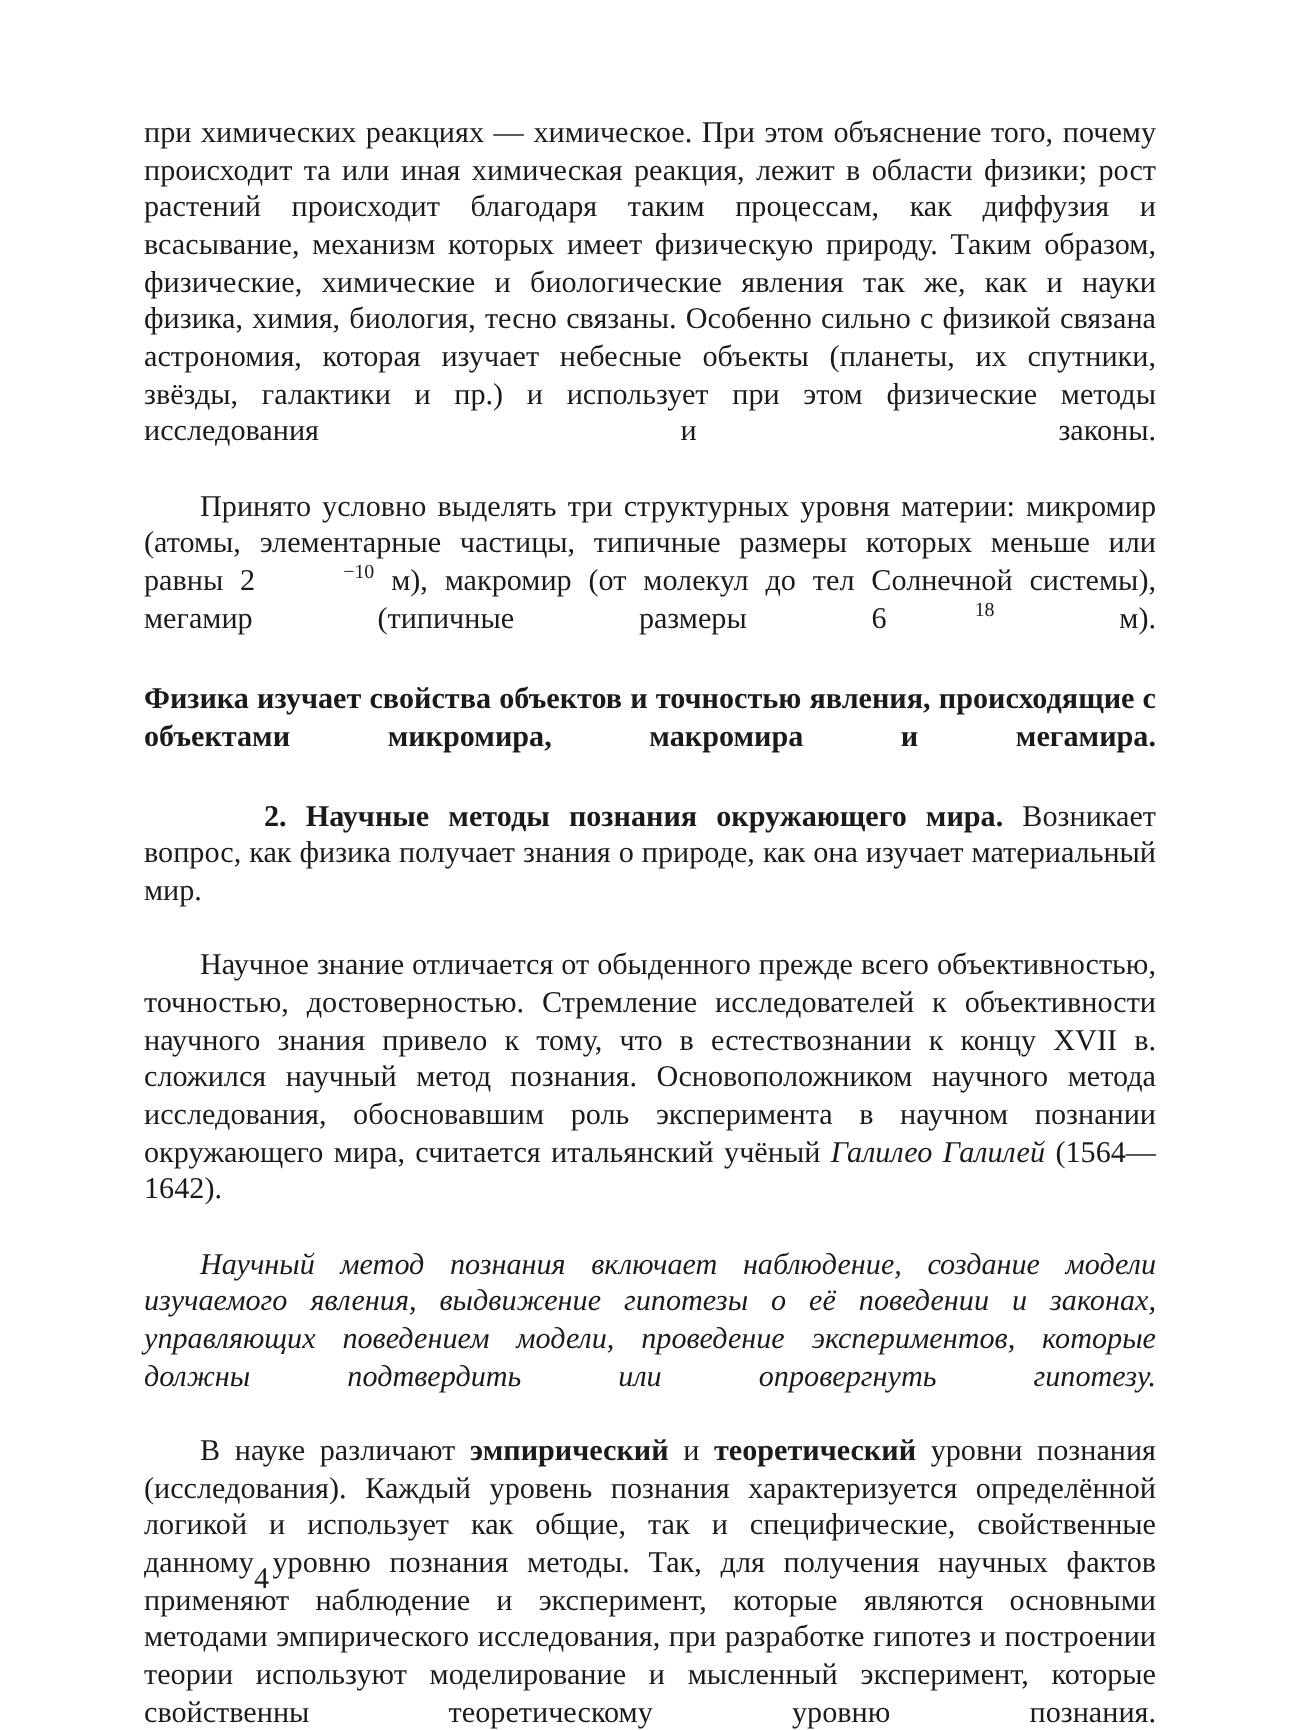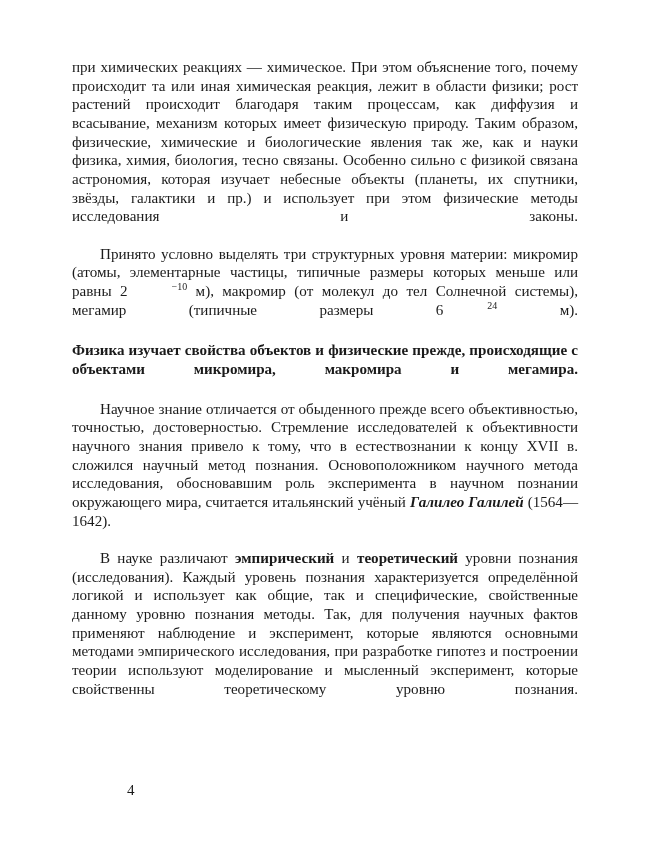--- a/index.html
+++ b/index.html
@@ -51,21 +51,21 @@
   }
   p.italic-par {
     margin: 0;
     font-size: 15.1px;
     line-height: 18.65px;
     text-align: justify;
     font-style: italic;
     text-indent: 28px;
   }
   .b { font-weight: bold; }
-  .bi { font-weight: bold; font-style: italic; }
+  .bi { font-weight: normal; font-style: italic; }
   .sup {
     font-size: 0.66em;
     vertical-align: super;
     line-height: 0;
     margin-left: 44px;
   }
   .page-number {
     position: absolute;
     left: 127px;
     top: 782px;
@@ -82,27 +82,29 @@
 </style>
 </head>
 <body>
 
 <div class="page">
 
   <div class="text-block">
 
     <p class="body-par no-indent">при химических реакциях — химическое. При этом объяснение того, почему происходит та или иная химическая реакция, лежит в области физики; рост растений происходит благодаря таким процессам, как диффузия и всасывание, механизм которых имеет физическую природу. Таким образом, физические, химические и биологические явления так же, как и науки физика, химия, биология, тесно связаны. Особенно сильно с физикой связана астрономия, которая изучает небесные объекты (планеты, их спутники, звёзды, галактики и пр.) и использует при этом физические методы исследования и законы.</p>
 
-    <p class="body-par"><span>Принято условно выделять три структурных уровня материи: микромир (атомы, элементарные частицы, типичные размеры которых меньше или равны 2</span><span class="sup">−10</span><span> м), макромир (от молекул до тел Солнечной системы), мегамир (типичные размеры 6</span><span class="sup">24</span><span> м).</span></p>
+    <p class="body-par"><span>Принято условно выделять три структурных уровня материи: микромир (атомы, элементарные частицы, типичные размеры которых меньше или равны 2</span><span class="sup">−10</span><span> м), макромир (от молекул до тел Солнечной системы), мегамир (типичные размеры 6</span><span class="sup">18</span><span> м).</span></p>
 
-    <p class="bold-par">Физика изучает свойства объектов и физические прежде, происходящие с объектами микромира, макромира и мегамира.</p>
+    <p class="bold-par">Физика изучает свойства объектов и точностью явления, происходящие с объектами микромира, макромира и мегамира.</p>
 
+    <p class="body-par heading-par"><span class="b">2. Научные методы познания окружающего мира.</span><span> Возникает вопрос, как физика получает знания о природе, как она изучает материальный мир.</span></p>
 
     <p class="body-par"><span>Научное знание отличается от обыденного прежде всего объективностью, точностью, достоверностью. Стремление исследователей к объективности научного знания привело к тому, что в естествознании к концу XVII в. сложился научный метод познания. Основоположником научного метода исследования, обосновавшим роль эксперимента в научном познании окружающего мира, считается итальянский учёный </span><span class="bi">Галилео Галилей</span><span> (1564—1642).</span></p>
 
+    <p class="italic-par">Научный метод познания включает наблюдение, создание модели изучаемого явления, выдвижение гипотезы о её поведении и законах, управляющих поведением модели, проведение экспериментов, которые должны подтвердить или опровергнуть гипотезу.</p>
 
     <p class="body-par"><span>В науке различают </span><span class="b">эмпирический</span><span> и </span><span class="b">теоретический</span><span> уровни познания (исследования). Каждый уровень познания характеризуется определённой логикой и использует как общие, так и специфические, свойственные данному уровню познания методы. Так, для получения научных фактов применяют наблюдение и эксперимент, которые являются основными методами эмпирического исследования, при разработке гипотез и построении теории используют моделирование и мысленный эксперимент, которые свойственны теоретическому уровню познания.</span></p>
 
   </div>
 
   <div class="page-number">4</div>
 
 </div>
 
 </body></html>

